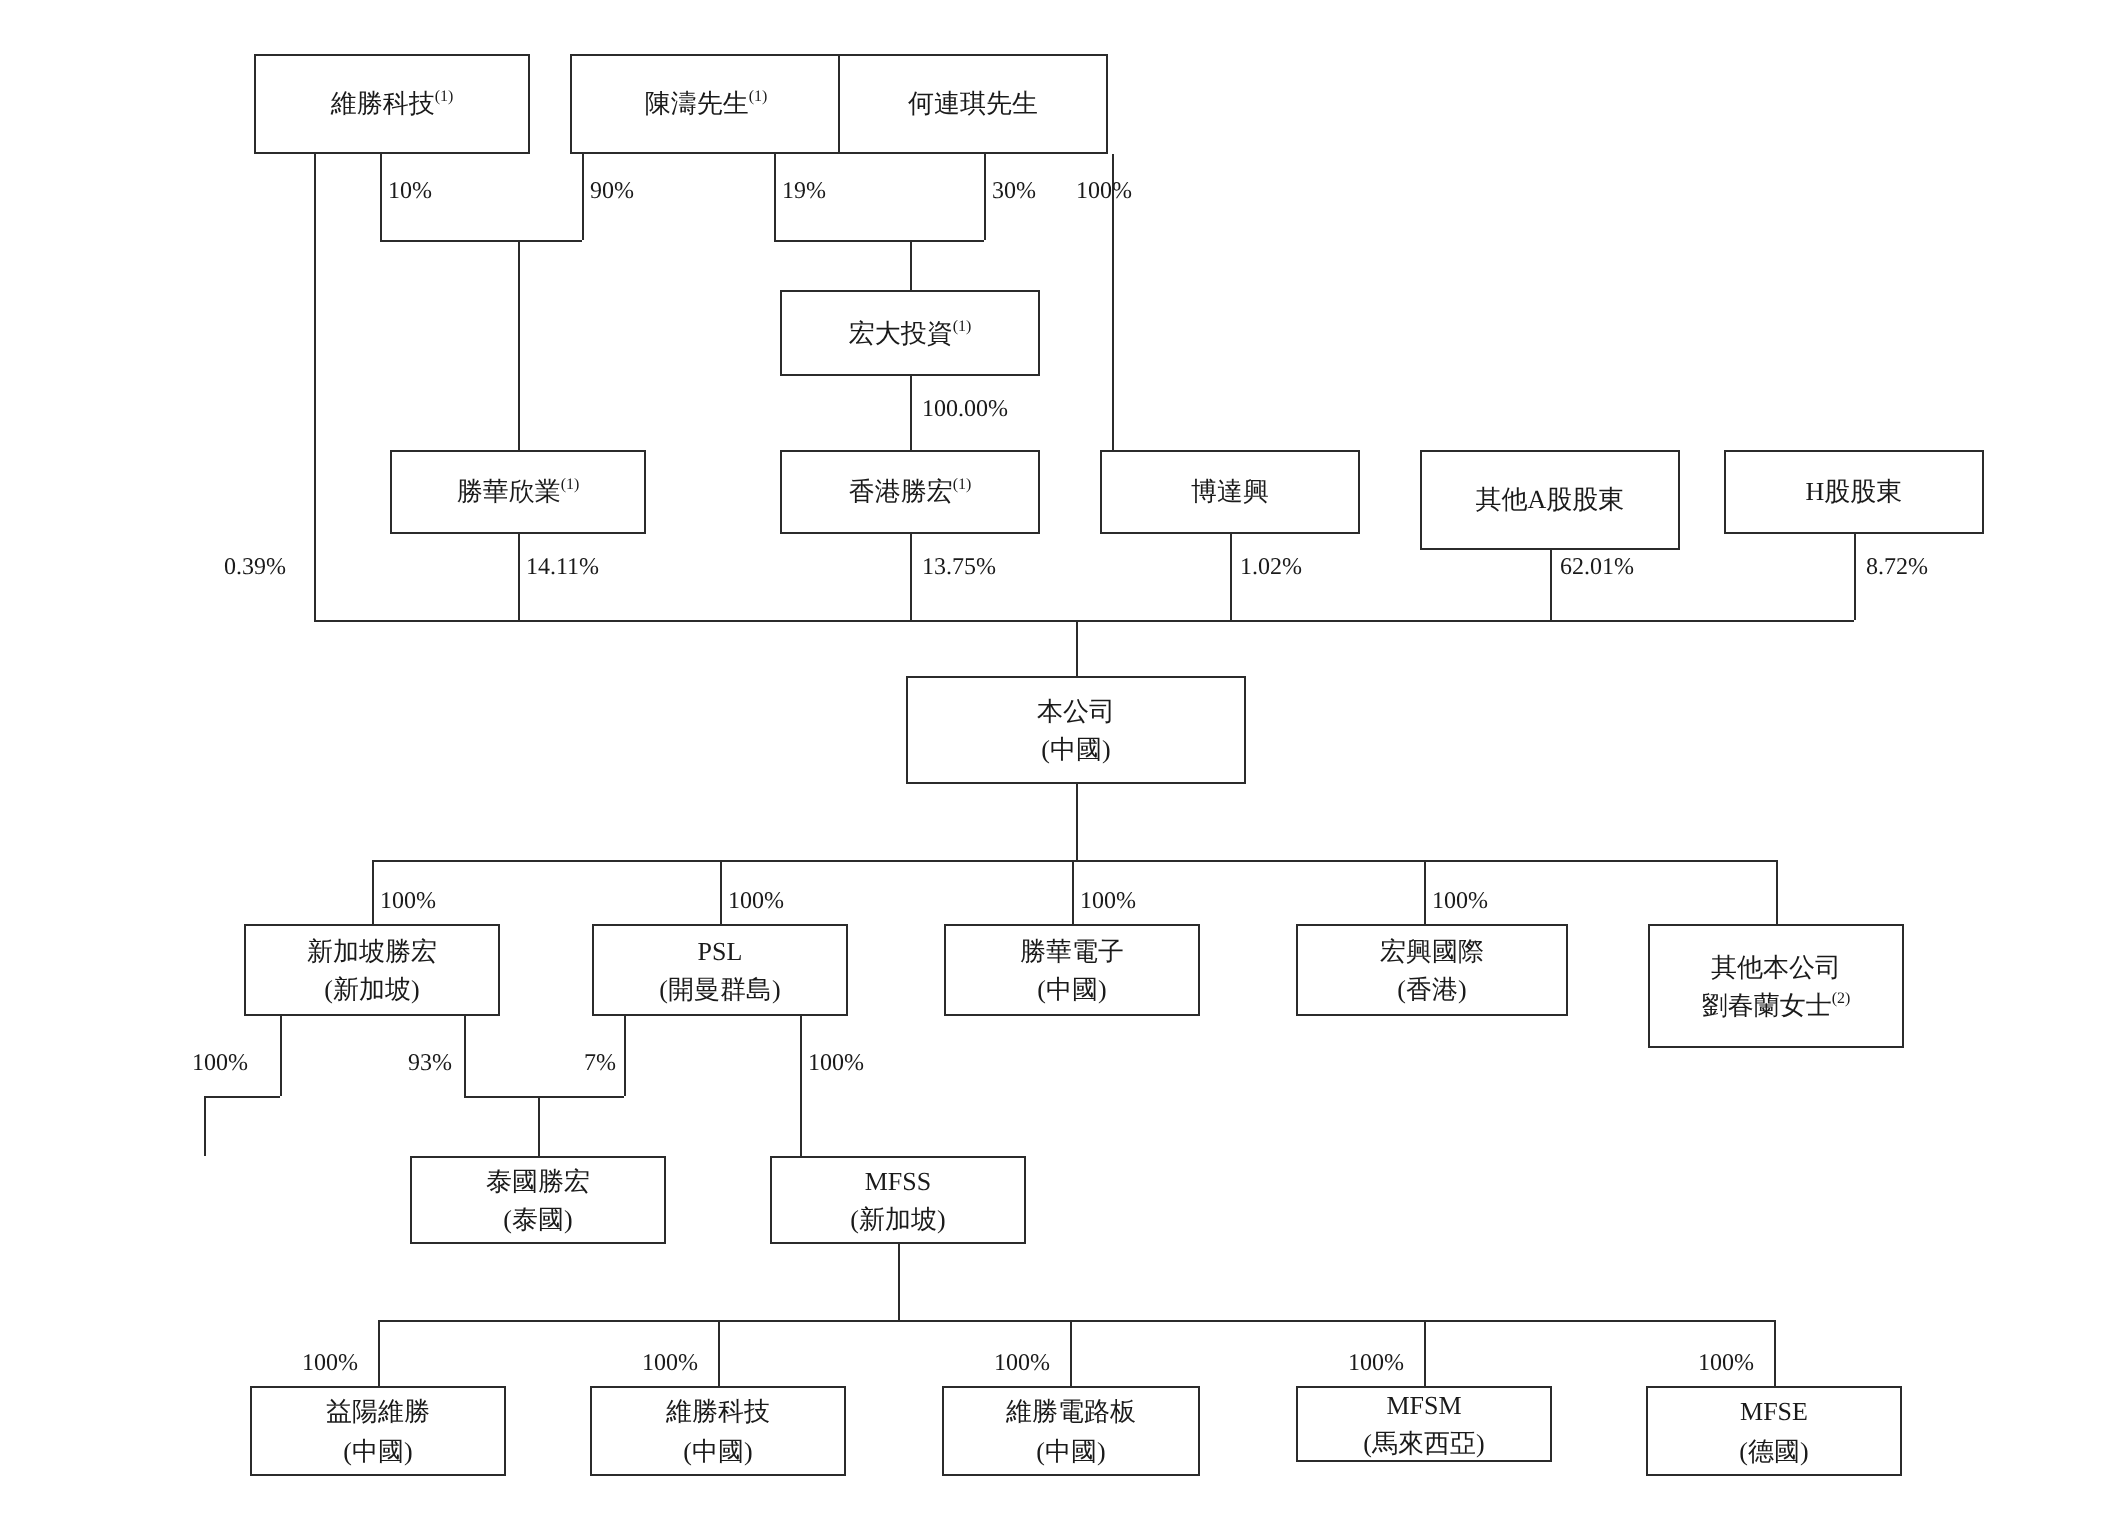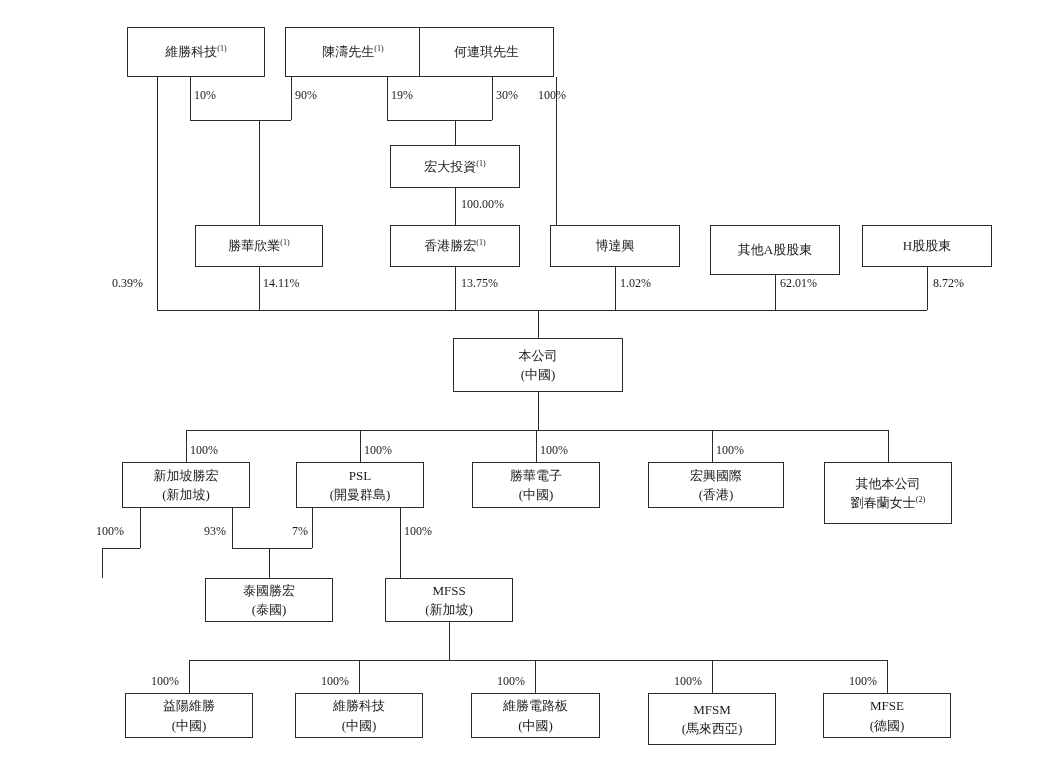--- a/index.html
+++ b/index.html
@@ -160,21 +160,21 @@
     <div>(中國)</div>
   </div>
   <div class="box" style="left:295px;top:693px;width:128px;height:45px">
     <div>維勝科技</div>
     <div>(中國)</div>
   </div>
   <div class="box" style="left:471px;top:693px;width:129px;height:45px">
     <div>維勝電路板</div>
     <div>(中國)</div>
   </div>
-  <div class="box" style="left:648px;top:693px;width:128px;height:52px">
+  <div class="box" style="left:648px;top:693px;width:128px;height:38px">
     <div>MFSM</div>
     <div>(馬來西亞)</div>
   </div>
   <div class="box" style="left:823px;top:693px;width:128px;height:45px">
     <div>MFSE</div>
     <div>(德國)</div>
   </div>
 
 </div>
 

